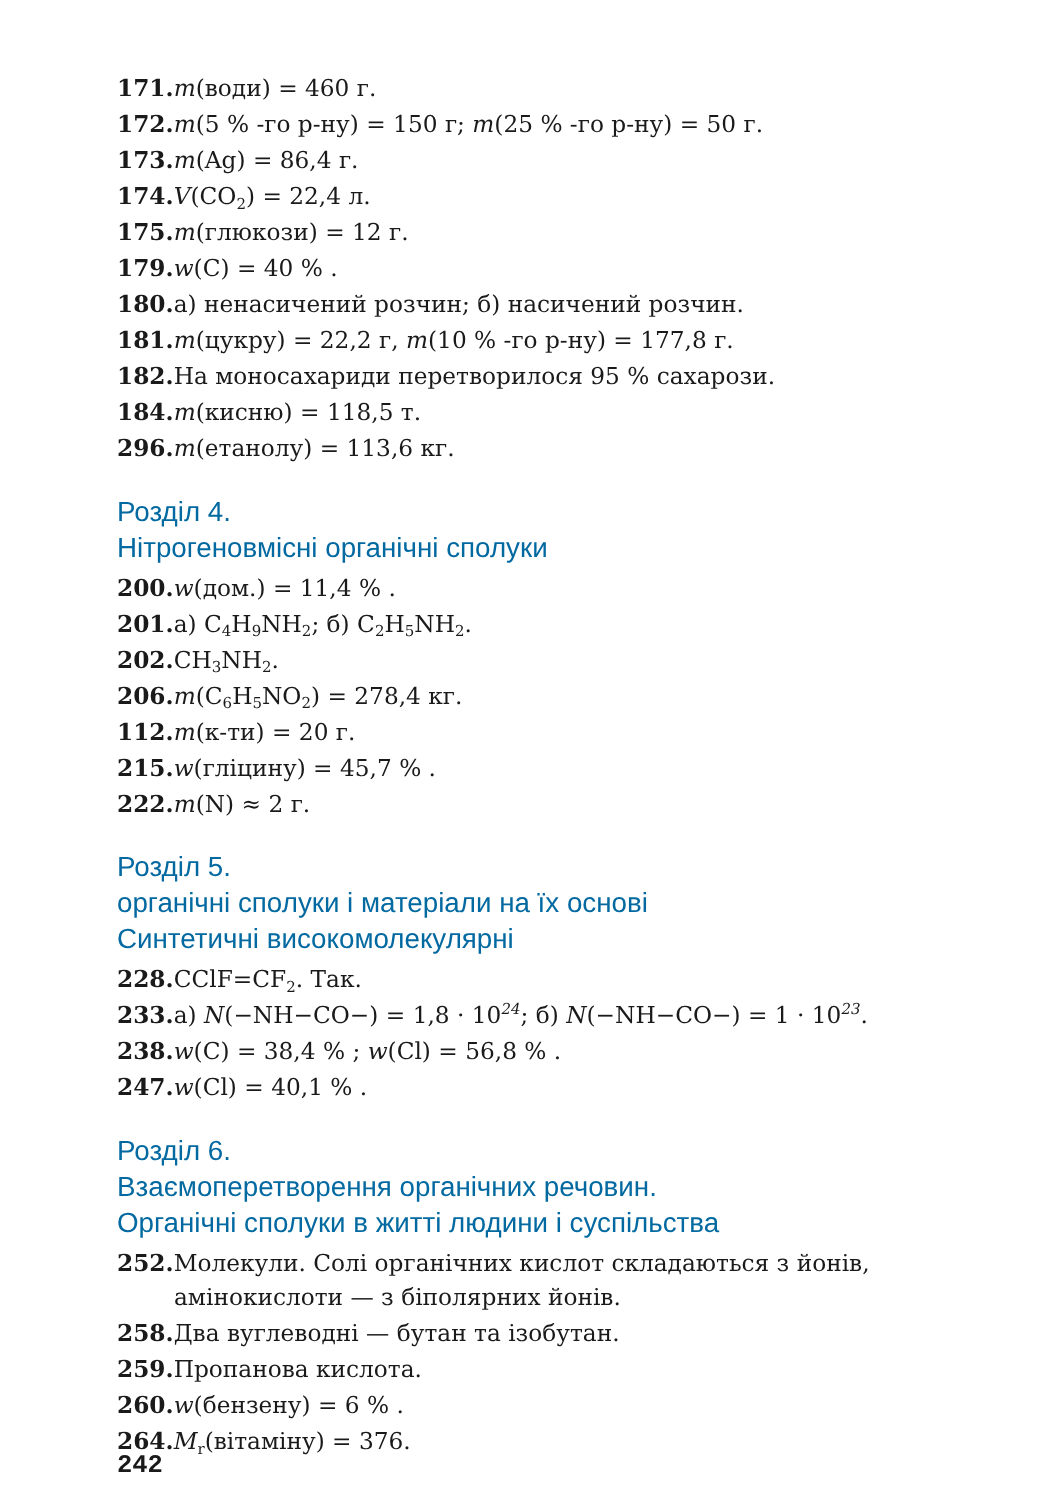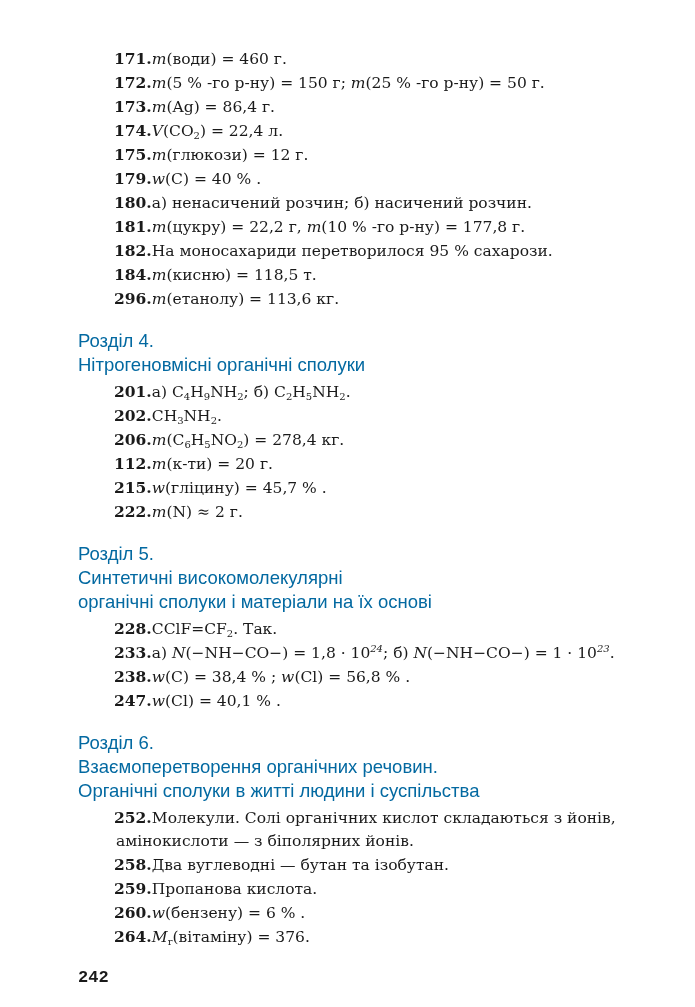--- a/index.html
+++ b/index.html
@@ -2,21 +2,21 @@
 <html><head>
   <meta charset="utf-8">
   <style>
     html, body { margin: 0; padding: 0; background: #ffffff; }
     body { width: 695px; height: 1007px; position: relative; overflow: hidden; }
     .page { position: absolute; left: 78px; top: 47px; width: 570px; }
     .line {
       font-family: "DejaVu Serif", "Liberation Serif", serif;
       font-size: 15.5px; line-height: 23px; color: #1a1a1a; white-space: nowrap;
     }
-    .num { font-weight: bold; display: inline-block; margin-left: 36px; }
+    .num { font-weight: bold; display: inline-block; }
     .indent { padding-left: 38px; }
     .heading {
       font-family: "Liberation Sans", "DejaVu Sans", sans-serif;
       color: #0369a1; font-size: 18.5px; line-height: 24px;
     }
     .section { margin-top: 18px; }
     .section .heading-block { margin-bottom: 3px; }
     sub { font-size: 10px; vertical-align: -3px; line-height: 0; }
     sup { font-size: 10px; vertical-align: 6px; line-height: 0; font-style: italic; }
     .page-number {
@@ -41,32 +41,33 @@
       <div class="line"><span class="num">182. </span><span>На моносахариди перетворилося 95 % сахарози.</span></div>
       <div class="line"><span class="num">184. </span><span><i>m</i>(кисню) = 118,5 т.</span></div>
       <div class="line"><span class="num">296. </span><span><i>m</i>(етанолу) = 113,6 кг.</span></div>
     </div>
   <div id="sections">
       <div class="section">
         <div class="heading-block">
           <div class="heading">Розділ 4.</div>
           <div class="heading">Нітрогеновмісні органічні сполуки</div>
         </div>
+        <div class="line"><span class="num">200. </span><span><i>w</i>(дом.) = 11,4 % .</span></div>
         <div class="line"><span class="num">201. </span><span>а) C<sub>4</sub>H<sub>9</sub>NH<sub>2</sub>; б) C<sub>2</sub>H<sub>5</sub>NH<sub>2</sub>.</span></div>
         <div class="line"><span class="num">202. </span><span>CH<sub>3</sub>NH<sub>2</sub>.</span></div>
         <div class="line"><span class="num">206. </span><span><i>m</i>(C<sub>6</sub>H<sub>5</sub>NO<sub>2</sub>) = 278,4 кг.</span></div>
         <div class="line"><span class="num">112. </span><span><i>m</i>(к-ти) = 20 г.</span></div>
         <div class="line"><span class="num">215. </span><span><i>w</i>(гліцину) = 45,7 % .</span></div>
         <div class="line"><span class="num">222. </span><span><i>m</i>(N) ≈ 2 г.</span></div>
       </div>
       <div class="section">
         <div class="heading-block">
           <div class="heading">Розділ 5.</div>
+          <div class="heading">органічні сполуки і матеріали на їх основі</div>
           <div class="heading">Синтетичні високомолекулярні</div>
-          <div class="heading">органічні сполуки і матеріали на їх основі</div>
         </div>
         <div class="line"><span class="num">228. </span><span>CClF=CF<sub>2</sub>. Так.</span></div>
         <div class="line"><span class="num">233. </span><span>а) <i>N</i>(−NH−CO−) = 1,8 · 10<sup>24</sup>; б) <i>N</i>(−NH−CO−) = 1 · 10<sup>23</sup>.</span></div>
         <div class="line"><span class="num">238. </span><span><i>w</i>(C) = 38,4 % ; <i>w</i>(Cl) = 56,8 % .</span></div>
         <div class="line"><span class="num">247. </span><span><i>w</i>(Cl) = 40,1 % .</span></div>
       </div>
       <div class="section">
         <div class="heading-block">
           <div class="heading">Розділ 6.</div>
           <div class="heading">Взаємоперетворення органічних речовин.</div>

